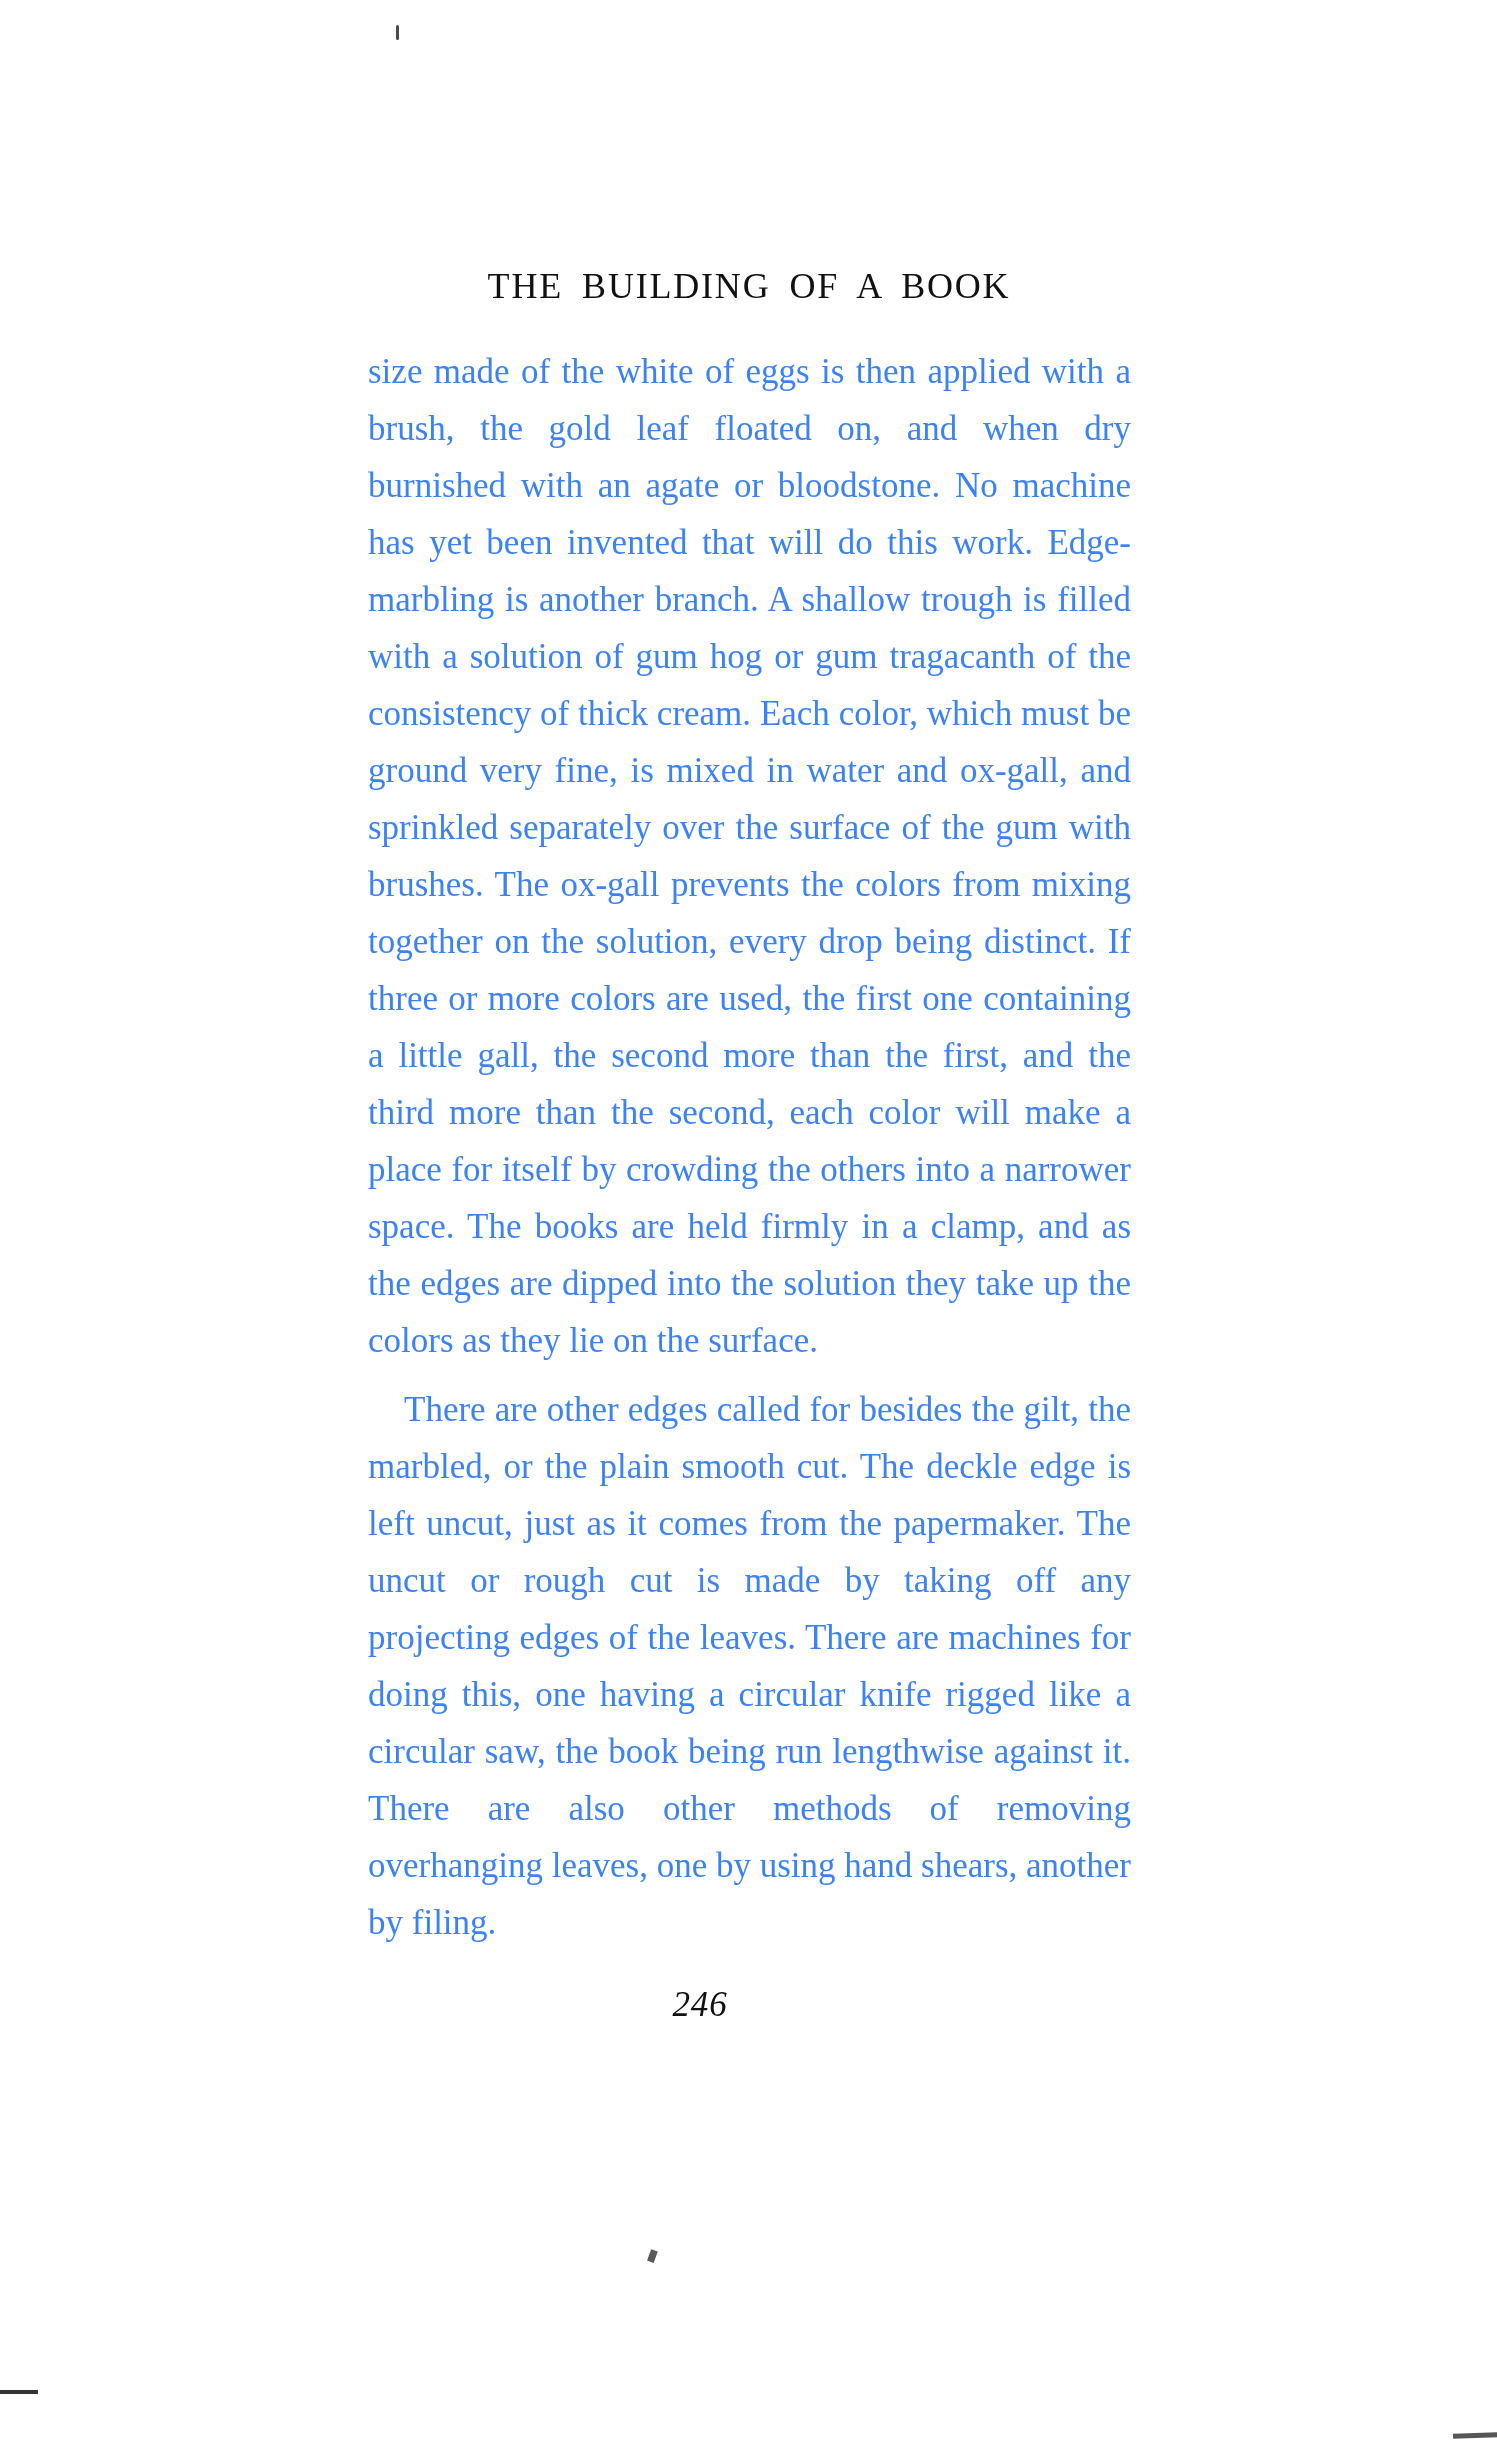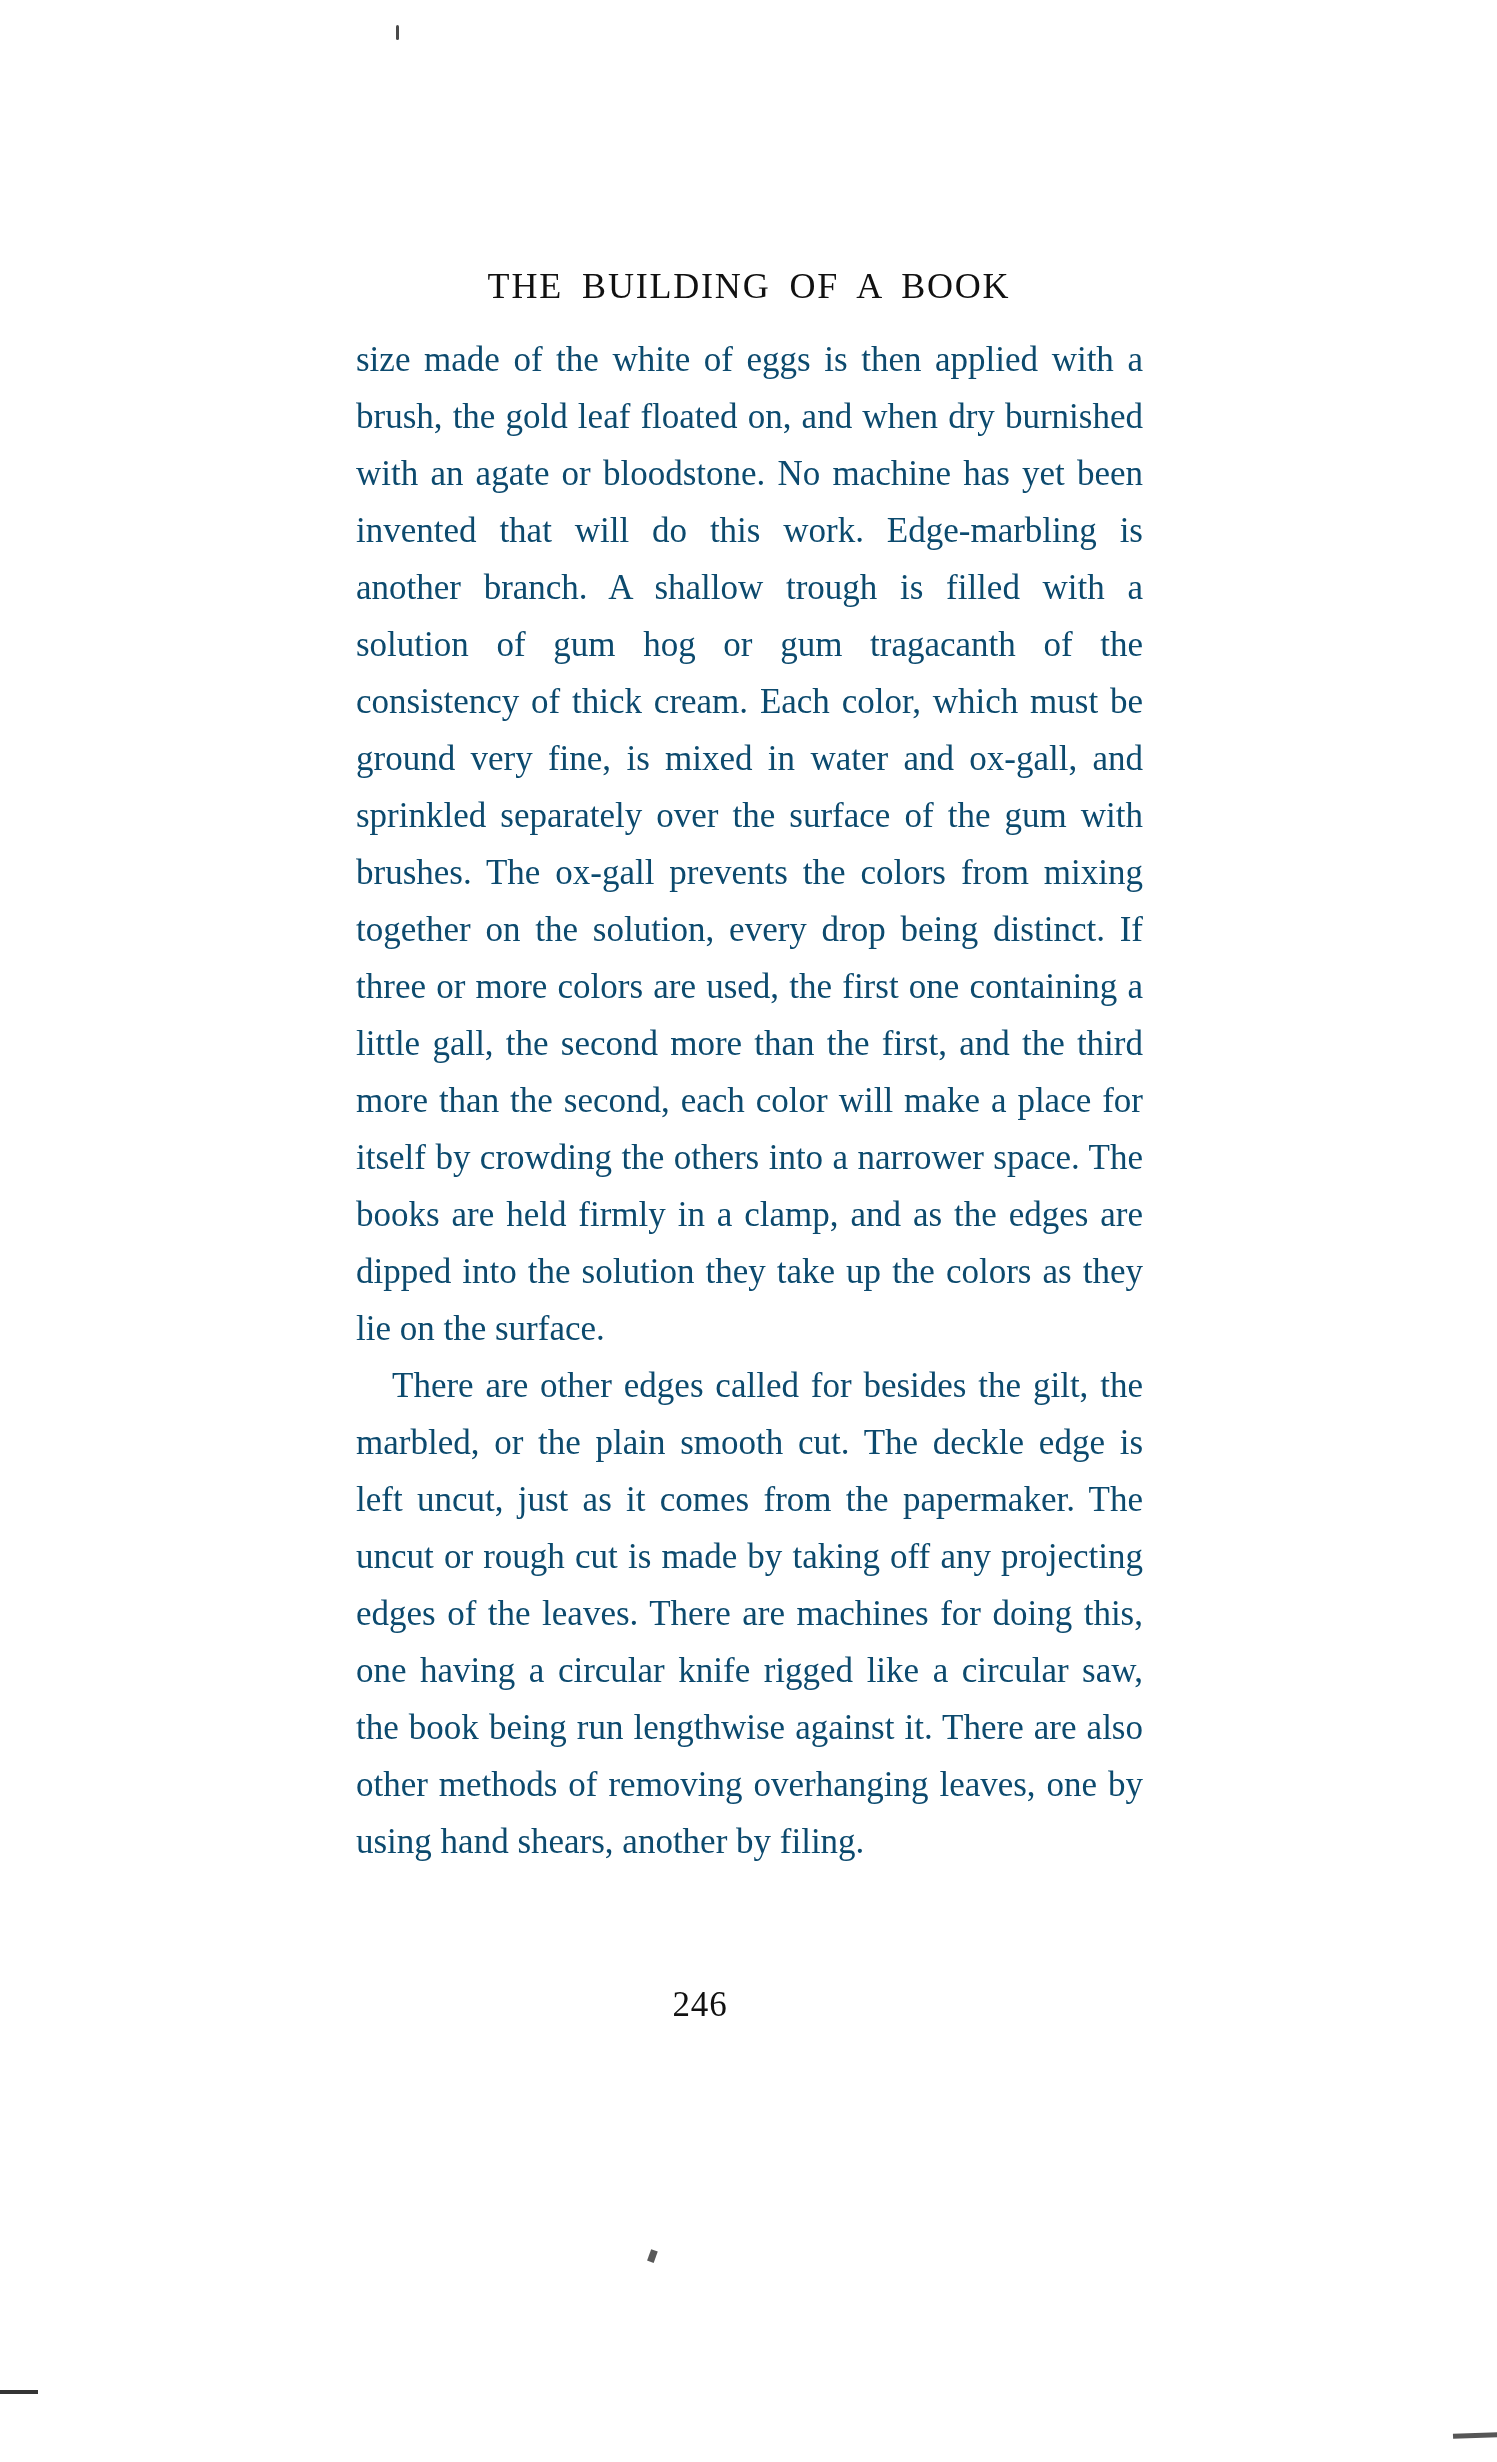--- a/index.html
+++ b/index.html
@@ -81,42 +81,43 @@
   }
 
   .textblock {
     position: absolute;
     left: 356px;
     top: 331px;
     width: 787px;
   }
 
   p.body {
-    margin: 0;
+    margin: 12px;
     font-size: 35px;
     line-height: 57px;
     text-align: justify;
     text-justify: inter-word;
-    color: #0c4a6e;
+    color: #3b82f6;
     hyphens: manual;
   }
 
   p.body + p.body {
     text-indent: 36px;
   }
 
   .folio {
     position: absolute;
     left: 0;
     top: 1985px;
     width: 1400px;
     text-align: center;
     font-size: 35px;
     letter-spacing: 0.8px;
     color: #111;
+    font-style: italic;
   }
 </style>
 </head>
 <body>
 
 <div class="page">
 
   <div class="speck-top"></div>
 
   <div class="running-head">THE  BUILDING  OF  A  BOOK</div>

